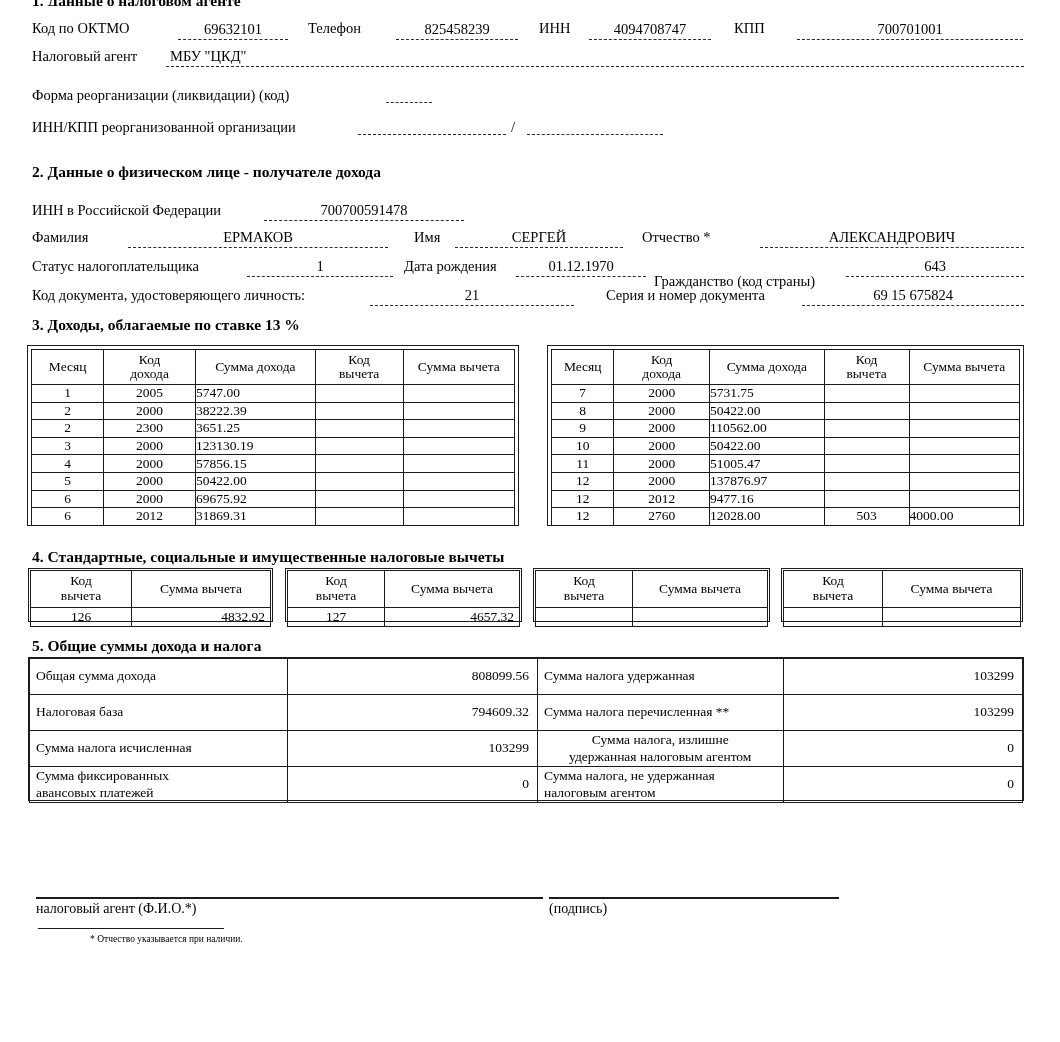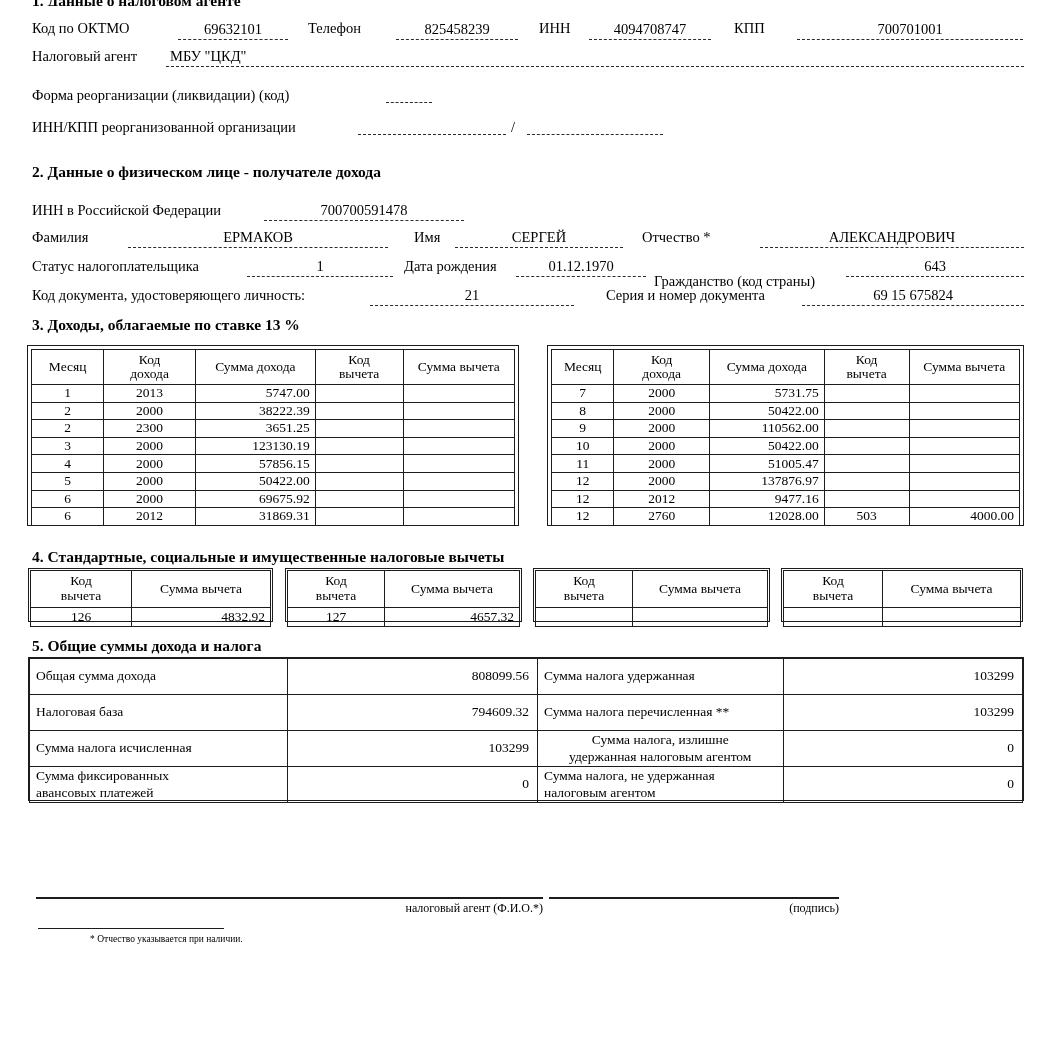--- a/index.html
+++ b/index.html
@@ -71,21 +71,21 @@
     height: 34px;
     font-size: 13.5px;
   }
   table.grid td {
     height: 16.6px;
     text-align: center;
     vertical-align: middle;
     font-size: 13.5px;
   }
   table.grid td.num {
-    text-align: right;
+    text-align: left;
     padding-right: 5px;
   }
   .outerbox {
     position: absolute;
     border: 1.5px solid #1c1c1c;
     box-sizing: border-box;
   }
 
   
   table.ded {
@@ -124,22 +124,22 @@
     border-bottom: 2px solid #1c1c1c;
     height: 0;
   }
   .thinline {
     position: absolute;
     border-bottom: 1.5px solid #1c1c1c;
     height: 0;
   }
   .capt {
     position: absolute;
-    font-size: 12px;
-    text-align: right;
+    font-size: 14px;
+    text-align: left;
     line-height: 1;
     white-space: nowrap;
   }
   .footnote {
     position: absolute;
     font-size: 9.5px;
     line-height: 1;
     white-space: nowrap;
   }
   .cut-title {
@@ -241,21 +241,21 @@
         <th style="width:88px;">
           <span>Код</span><br>
           <span>вычета</span>
         </th>
         <th style="width:112px;">Сумма вычета</th>
       </tr>
     </thead>
     <tbody>
         <tr>
           <td>1</td>
-          <td>2013</td>
+          <td>2005</td>
           <td class="num">5747.00</td>
           <td></td>
           <td class="num"></td>
         </tr>
         <tr>
           <td>2</td>
           <td>2000</td>
           <td class="num">38222.39</td>
           <td></td>
           <td class="num"></td>

